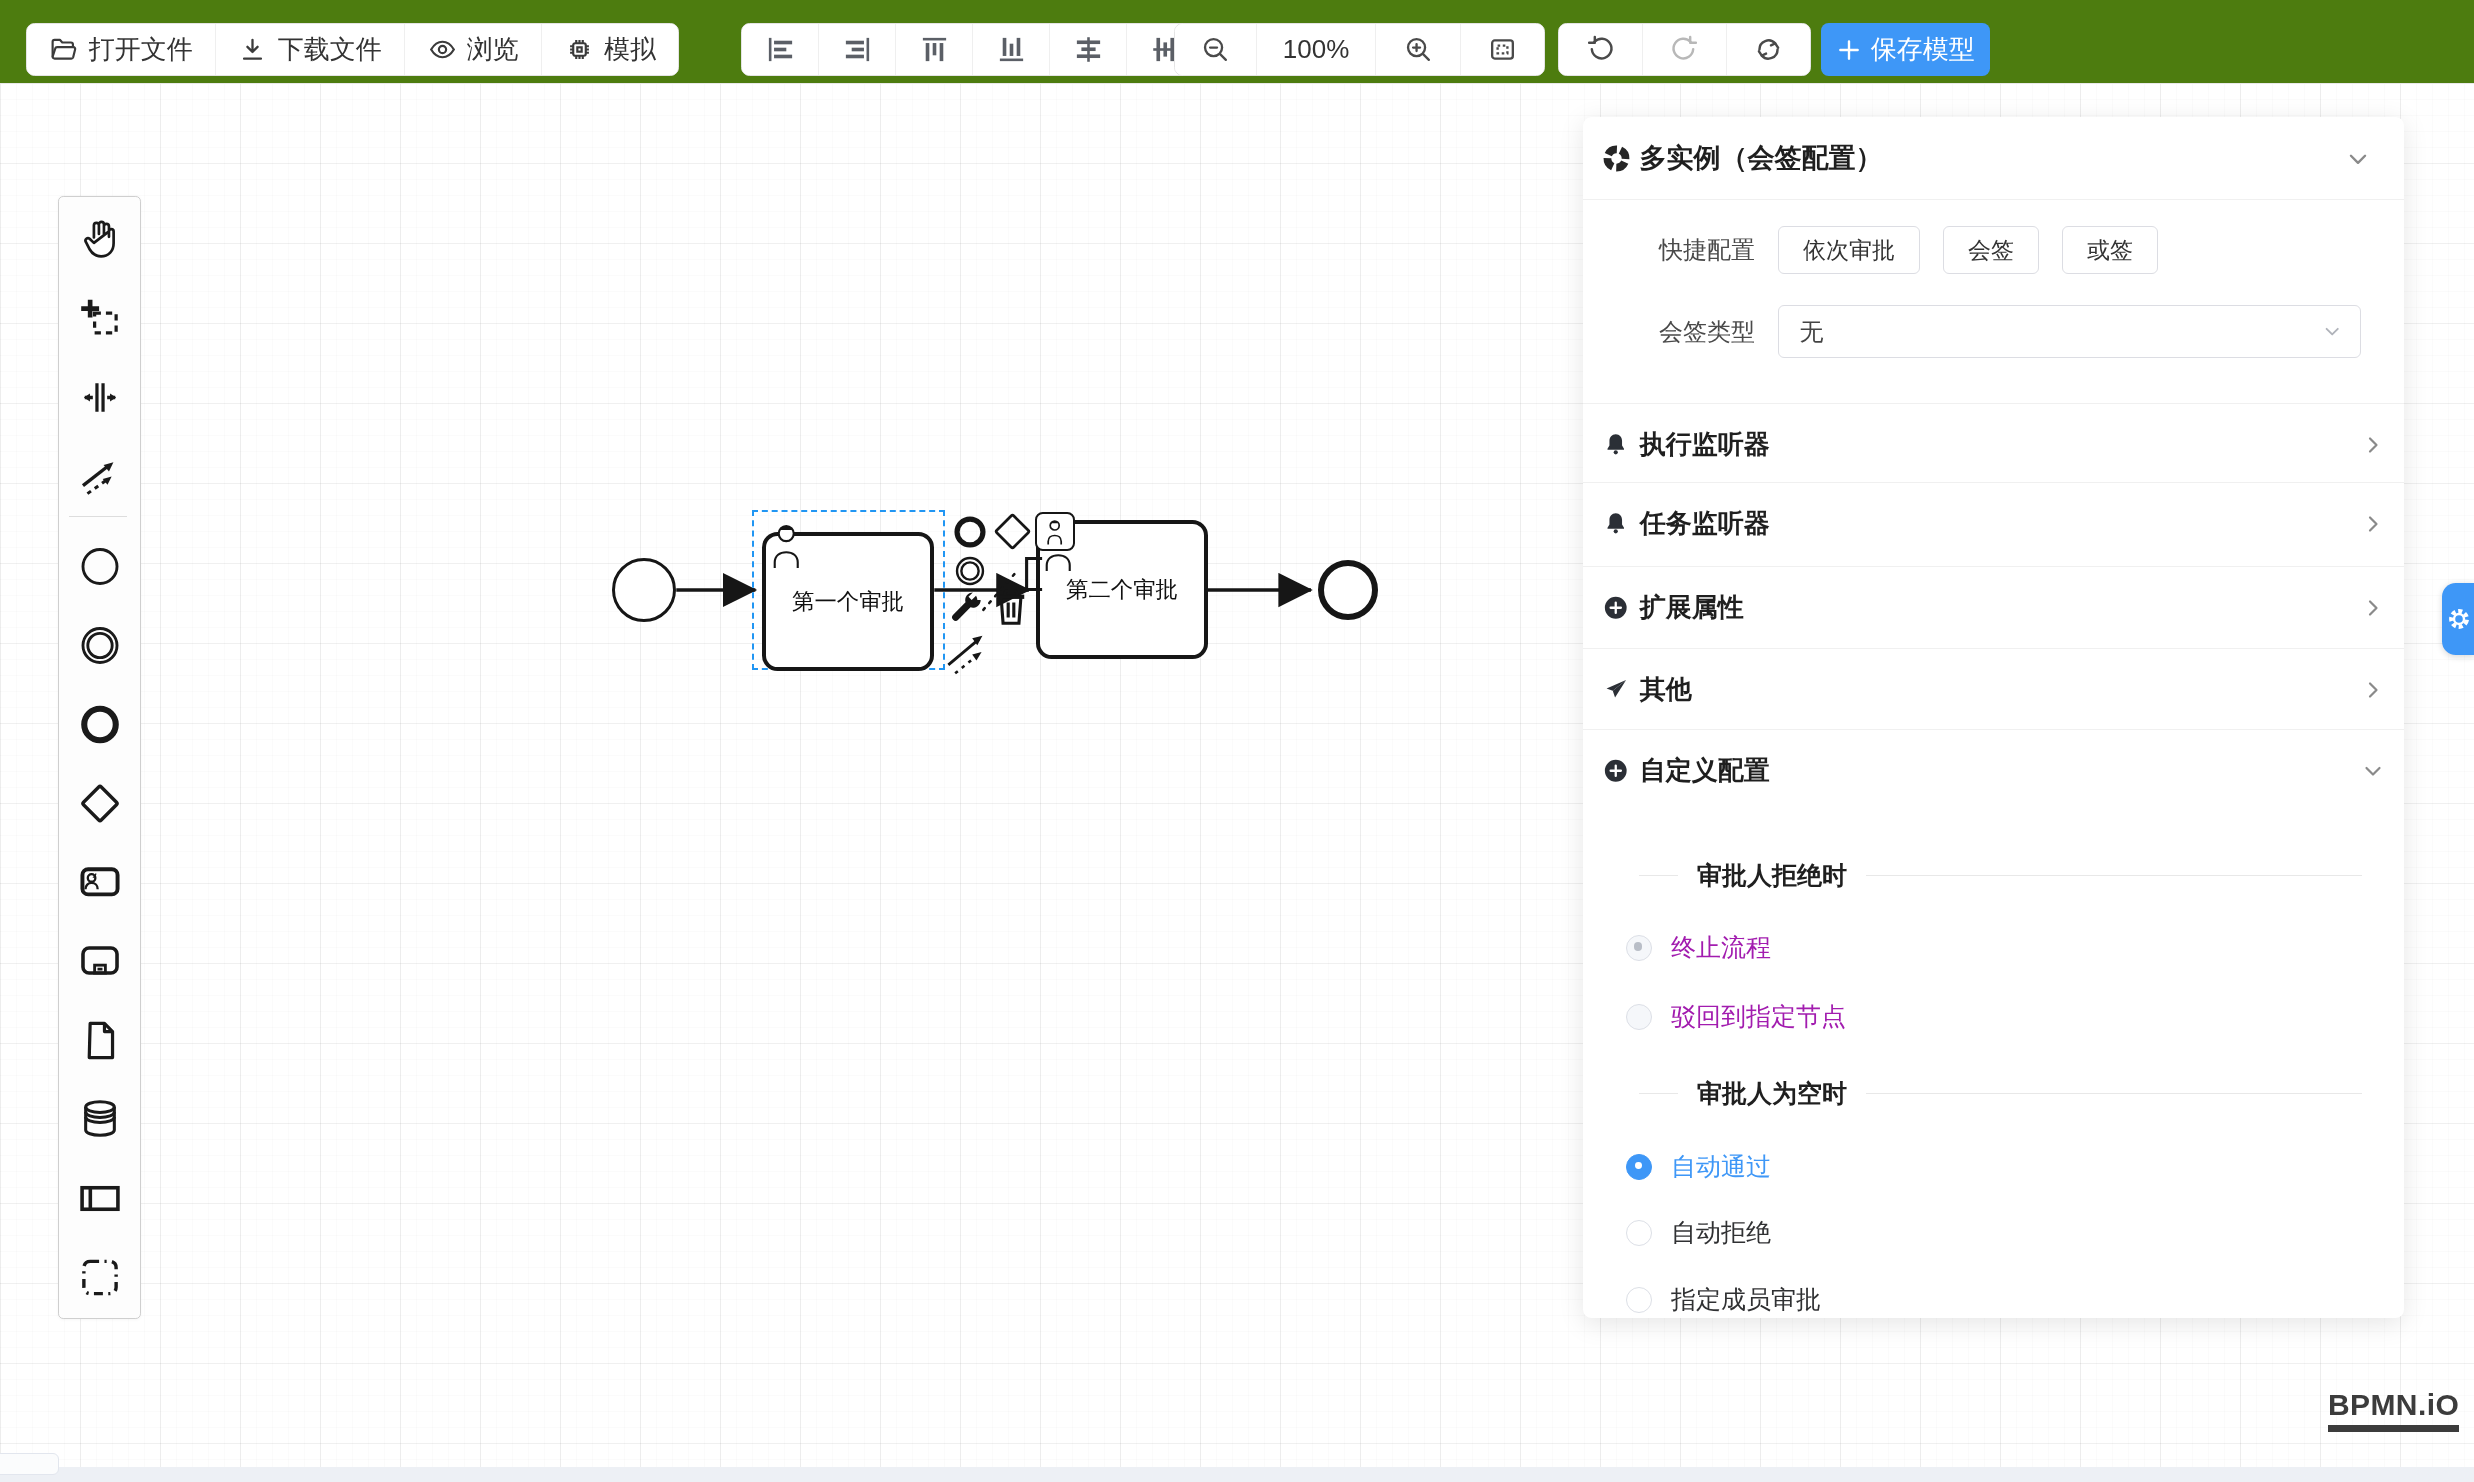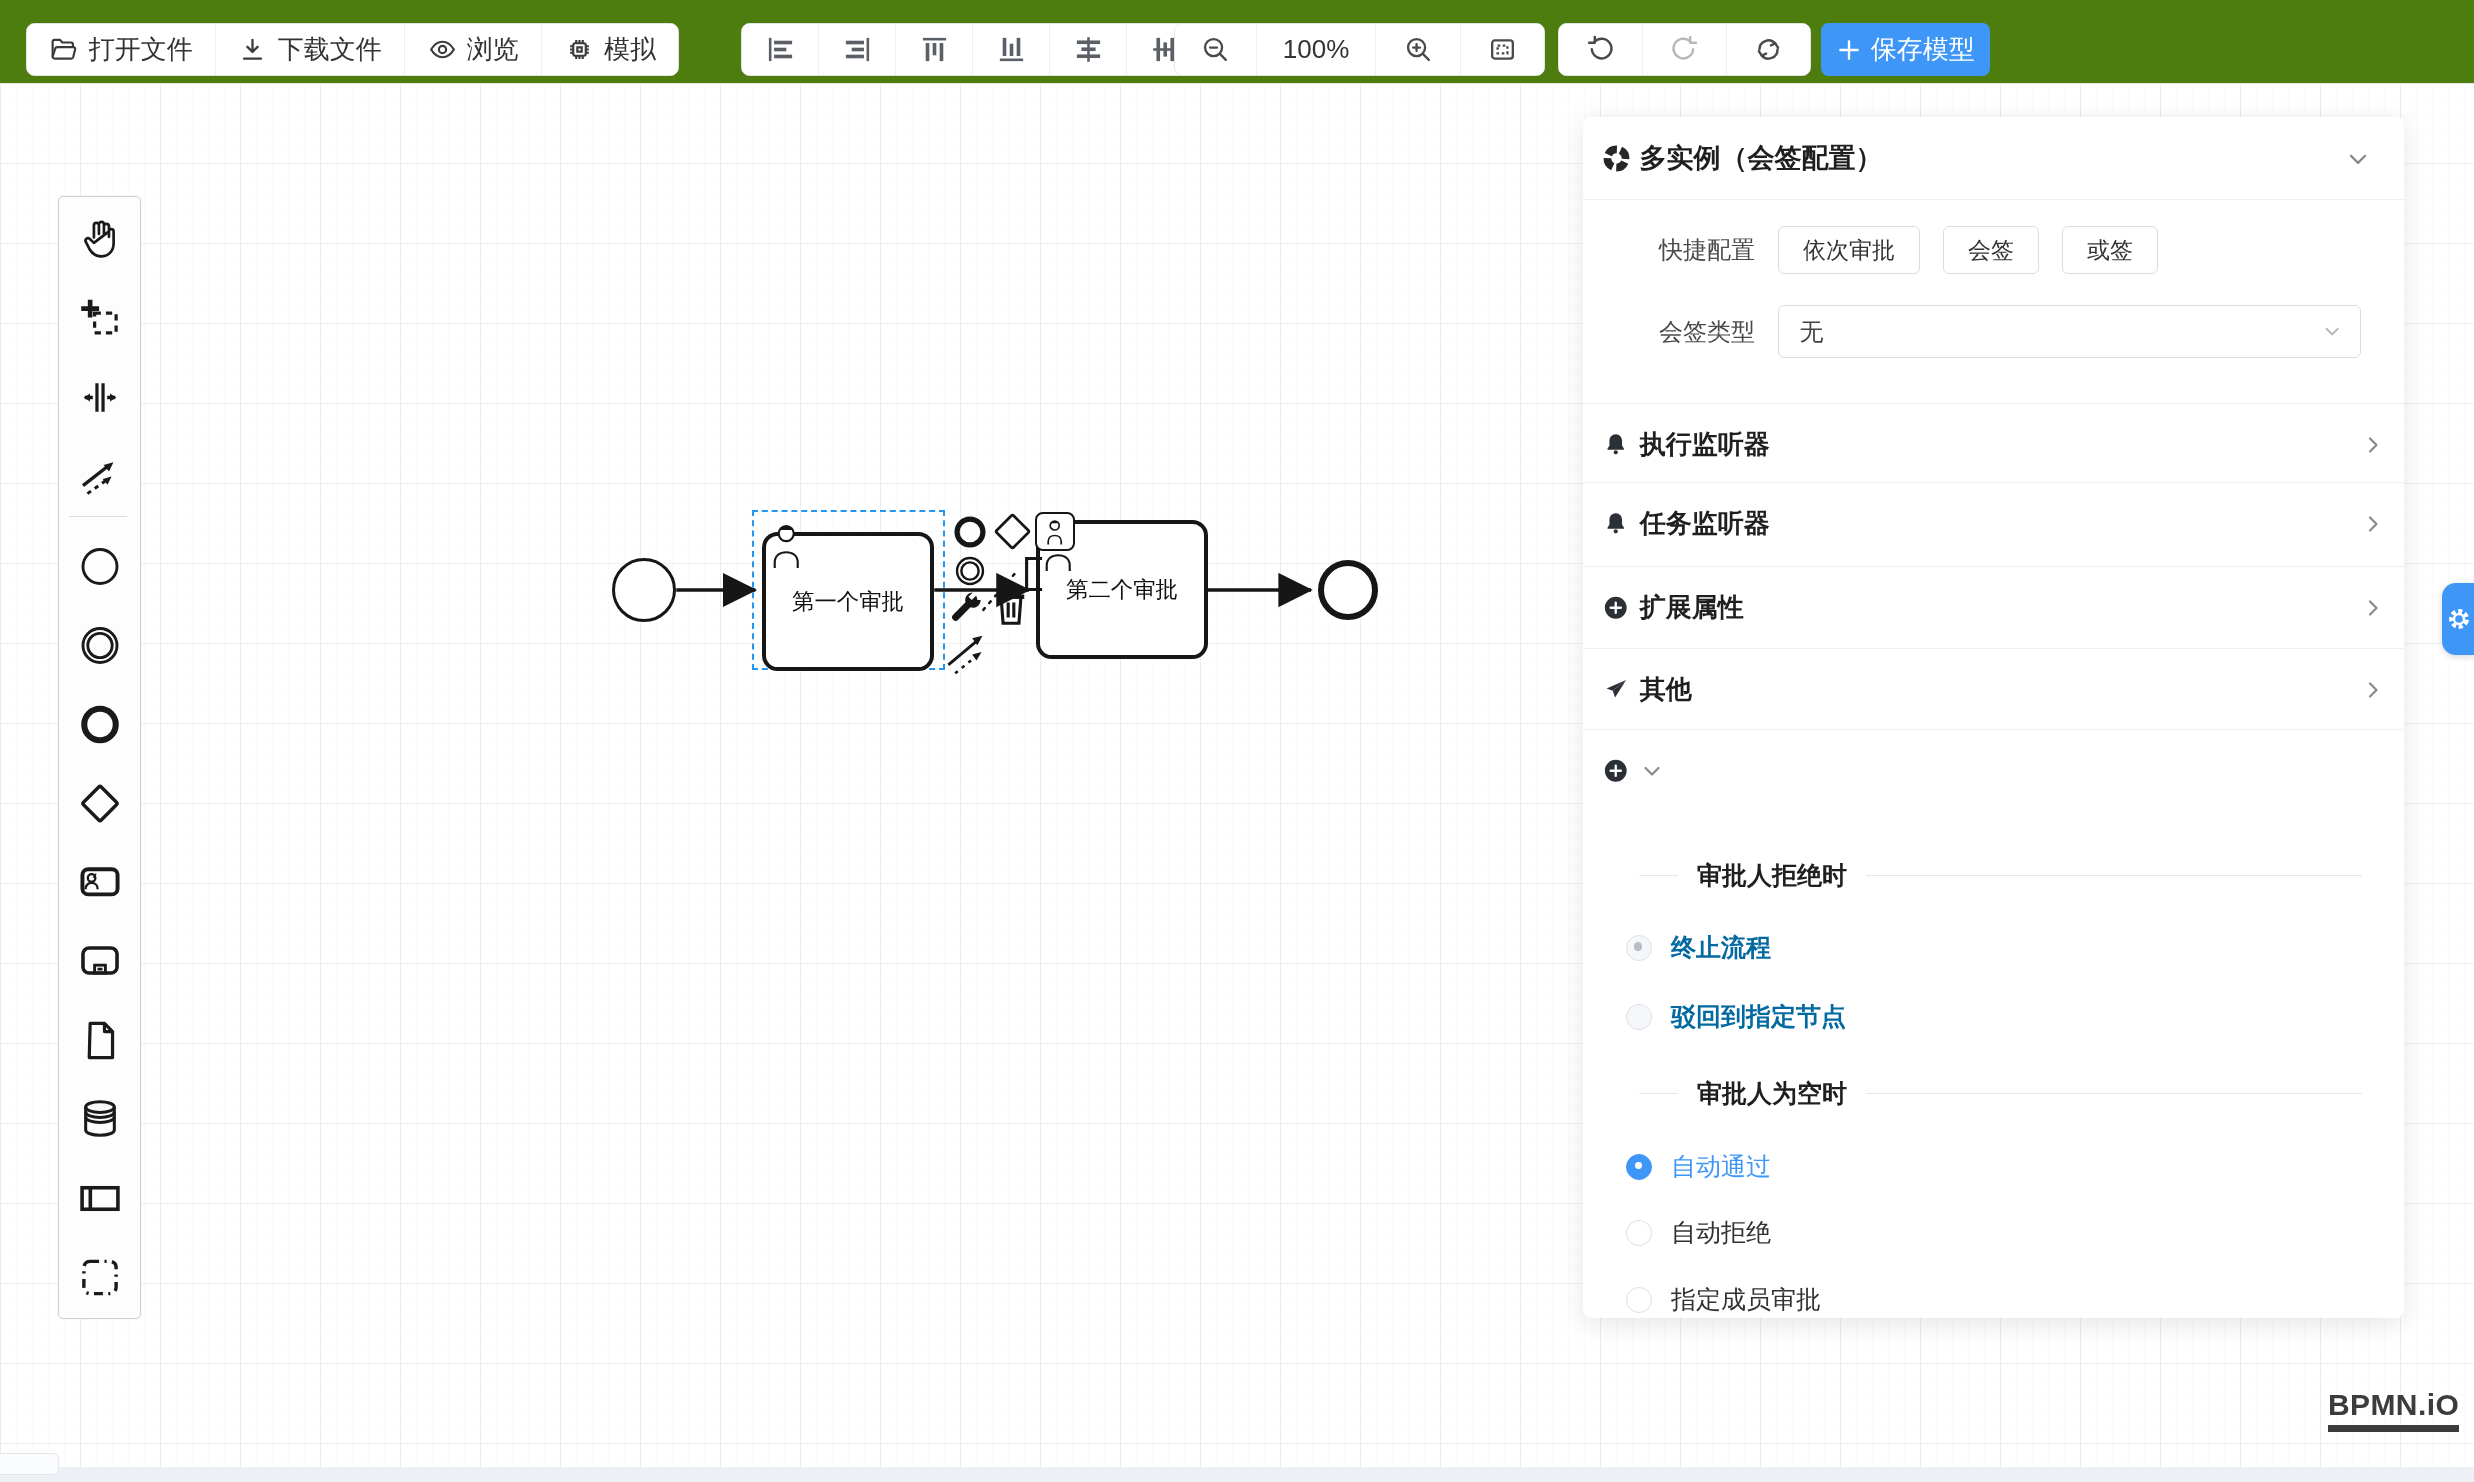--- a/index.html
+++ b/index.html
@@ -64,21 +64,21 @@
   .divider .dl.short{width:39px;flex-shrink:0;}
   .divider .dl.long{flex:1;}
   .divider .dtext{font-size:25px;font-weight:700;color:#1f1f1f;white-space:nowrap;}
   .radio-row{position:absolute;left:43px;display:flex;align-items:center;gap:19px;cursor:pointer;}
   .radio{width:26px;height:26px;border-radius:50%;border:1.7px solid #dcdfe6;background:#fff;box-sizing:border-box;position:relative;flex-shrink:0;}
   .radio.dis{background:#f5f7fa;}
   .radio.dis-dot::after{content:'';position:absolute;left:6.9px;top:6.9px;width:8.6px;height:8.6px;border-radius:50%;background:#b9bec7;}
   .radio.blue{background:#3e97f7;border-color:#3e97f7;}
   .radio.blue::after{content:'';position:absolute;left:7.7px;top:7.7px;width:6.9px;height:6.9px;border-radius:50%;background:#fff;}
   .radio-label{font-size:25px;color:#303133;}
-  .radio-label.dim{color:#0369a1;font-weight:bold;}
+  .radio-label.dim{color:#a21caf;}
   .radio-label.blue{color:#3e97f7;}
   
   .settings-tab{position:absolute;right:0;top:583px;width:33px;height:72px;background:#3e97f7;border-radius:13.8px 0 0 13.8px;
                 display:flex;align-items:center;justify-content:center;z-index:24;cursor:pointer;box-shadow:0 1.7px 6.9px rgba(0,0,0,0.15);}
   .logo{position:absolute;left:2328px;top:1388px;z-index:10;}
   .logo-text{font-size:30px;font-weight:800;color:#3c3c3c;letter-spacing:0.4px;font-family:"Liberation Sans","DejaVu Sans",sans-serif;}
   .logo-bar{width:100%;height:7.7px;background:#3c3c3c;margin-top:2.6px;}
   svg{display:block;}
 </style>
 </head>
@@ -542,20 +542,21 @@
         </span>
     </div>
 
     <div class="sec-row" style="top:612px;">
       <span>
           <svg width="27.5" height="27.5" viewBox="0 0 24 24">
             <circle cx="12" cy="12" r="9.5" fill="#2b2f36"></circle>
             <path d="M12 7.5v9M7.5 12h9" stroke="#fff" stroke-width="2" stroke-linecap="round"></path>
           </svg>
         </span>
+      <span class="sec-label">自定义配置</span>
       <span>
           <svg width="24" height="24" viewBox="0 0 24 24" fill="none" stroke="#8a8a8a" stroke-width="2.2" stroke-linecap="round" stroke-linejoin="round">
             <path d="M5.5 9l6.5 6.5L18.5 9"></path>
           </svg>
         </span>
     </div>
 
     <div class="divider" style="top:745px;">
       <span class="dl short"></span>
       <span class="dtext">审批人拒绝时</span>

